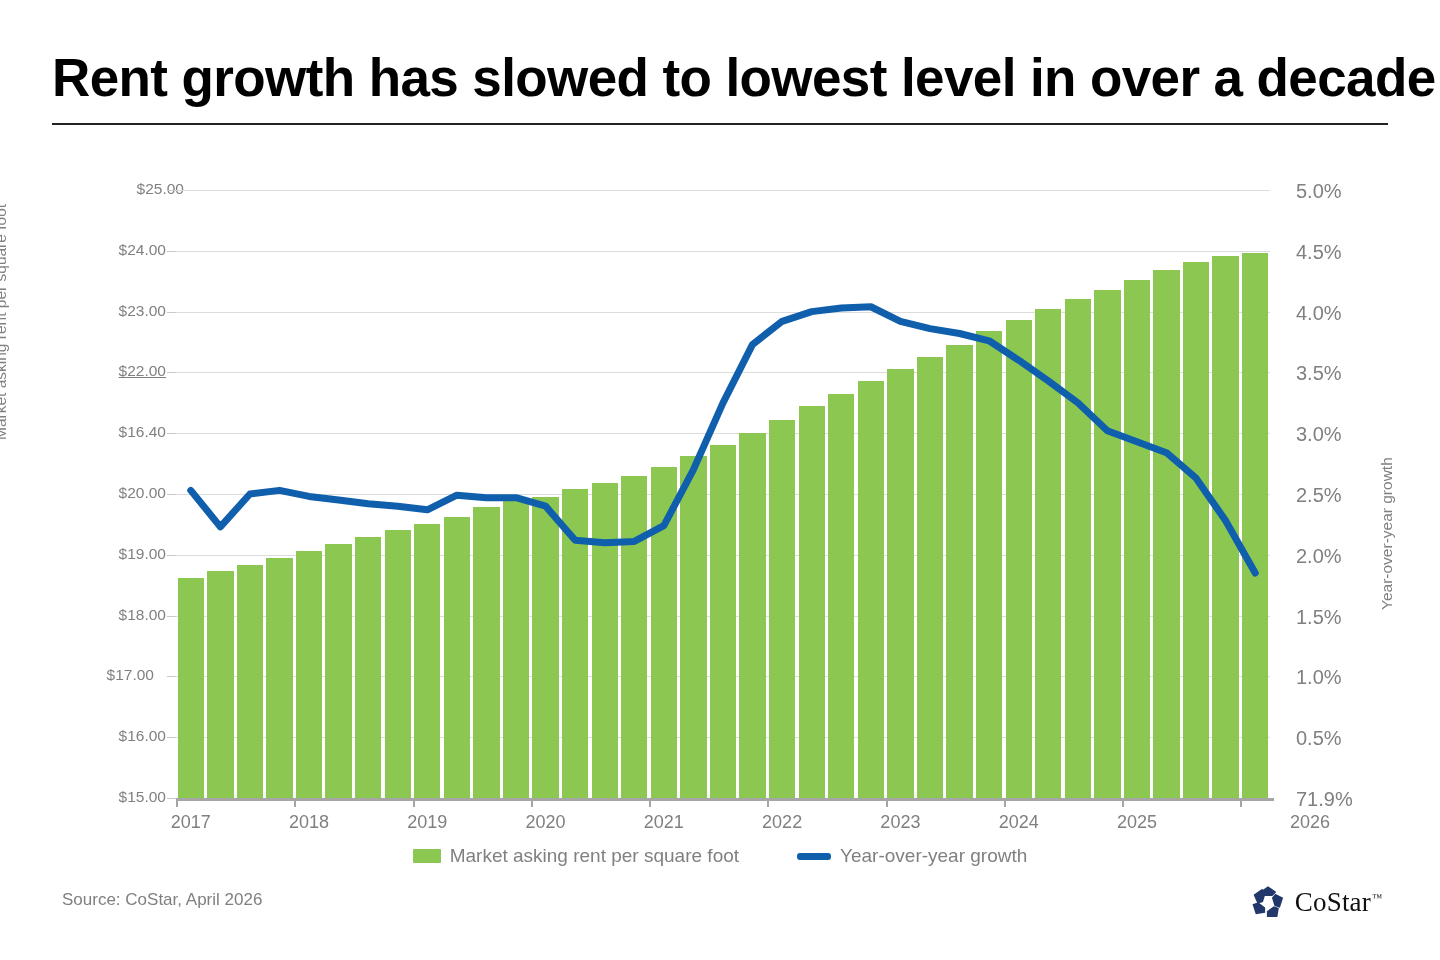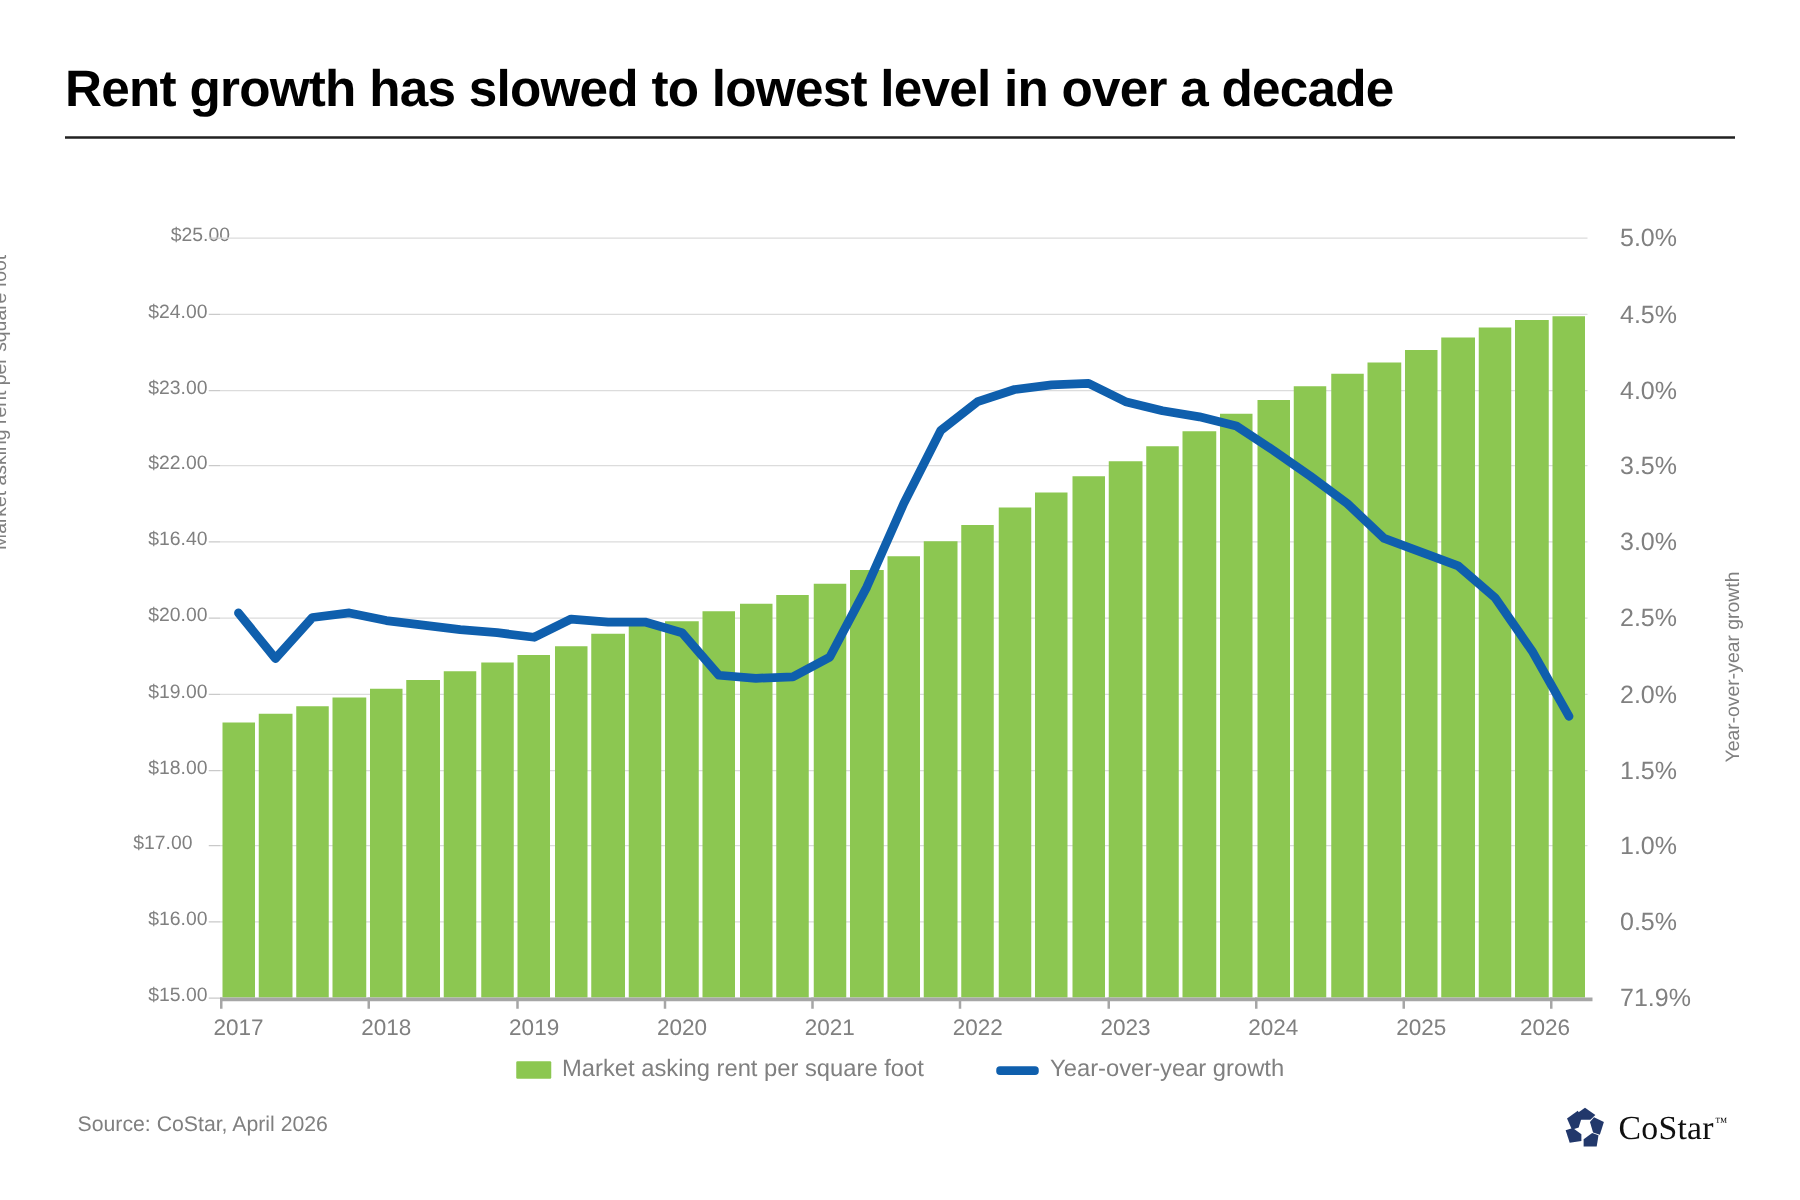--- a/index.html
+++ b/index.html
@@ -8,21 +8,21 @@
     width:1440px; height:960px;
     background:#ffffff;
     font-family:"Liberation Sans", sans-serif;
     overflow:hidden;
     position:relative;
   }
 
   
   #title-block { position:absolute; left:52px; top:48px; width:1336px; }
   #chart-title {
-    font-size:41px;
+    font-size:53px;
     font-weight:bold;
     color:#000000;
     letter-spacing:-0.6px;
     white-space:nowrap;
     line-height:1.15;
     font-stretch:condensed;
   }
   #title-rule {
     margin-top:14px;
     border-top:2.5px solid #222222;
@@ -178,21 +178,21 @@
 
   <div id="y2-axis-title">Year-over-year growth</div>
 
   <div id="ylabels">
       <div class="axis-label-y" style="top: 30px; left: 58px; width: 126px;">$25.00</div>
       <div class="tick-mark" style="top: 40px; left: 167px;"></div>
       <div class="axis-label-y" style="top: 90.8px; left: 40px; width: 126px;">$24.00</div>
       <div class="tick-mark" style="top: 100.8px; left: 167px;"></div>
       <div class="axis-label-y" style="top: 151.6px; left: 40px; width: 126px;">$23.00</div>
       <div class="tick-mark" style="top: 161.6px; left: 167px;"></div>
-      <div class="axis-label-y" style="top: 212.4px; left: 40px; width: 126px;">$22.00</div>
+      <div class="axis-label-y" style="top: 212.4px; left: 40px; width: 126px; text-decoration: underline;">$22.00</div>
       <div class="tick-mark" style="top: 222.4px; left: 167px;"></div>
       <div class="axis-label-y" style="top: 273.2px; left: 40px; width: 126px;">$16.40</div>
       <div class="tick-mark" style="top: 283.2px; left: 167px;"></div>
       <div class="axis-label-y" style="top: 334px; left: 40px; width: 126px;">$20.00</div>
       <div class="tick-mark" style="top: 344px; left: 167px;"></div>
       <div class="axis-label-y" style="top: 394.8px; left: 40px; width: 126px;">$19.00</div>
       <div class="tick-mark" style="top: 404.8px; left: 167px;"></div>
       <div class="axis-label-y" style="top: 455.6px; left: 40px; width: 126px;">$18.00</div>
       <div class="tick-mark" style="top: 465.6px; left: 167px;"></div>
       <div class="axis-label-y" style="top: 516.4px; left: 28px; width: 126px;">$17.00</div>
@@ -289,21 +289,21 @@
       <div class="x-label" style="left: 663.865px;">2021</div>
       <div class="x-tick" style="left: 767.351px;"></div>
       <div class="x-label" style="left: 782.135px;">2022</div>
       <div class="x-tick" style="left: 885.622px;"></div>
       <div class="x-label" style="left: 900.405px;">2023</div>
       <div class="x-tick" style="left: 1003.89px;"></div>
       <div class="x-label" style="left: 1018.68px; text-align: right;">2024</div>
       <div class="x-tick" style="left: 1122.16px;"></div>
       <div class="x-label" style="left: 1136.95px;">2025</div>
       <div class="x-tick" style="left: 1240.43px;"></div>
-      <div class="x-label" style="left: 1236px;">2026</div>
+      <div class="x-label" style="left: 1310px;">2026</div>
     </div>
 </div>
 
 <div id="legend">
   <div class="legend-item">
     <span class="legend-swatch-bar"></span>
     <span class="legend-text">Market asking rent per square foot</span>
   </div>
   <div class="legend-item">
     <span class="legend-swatch-line"></span>

